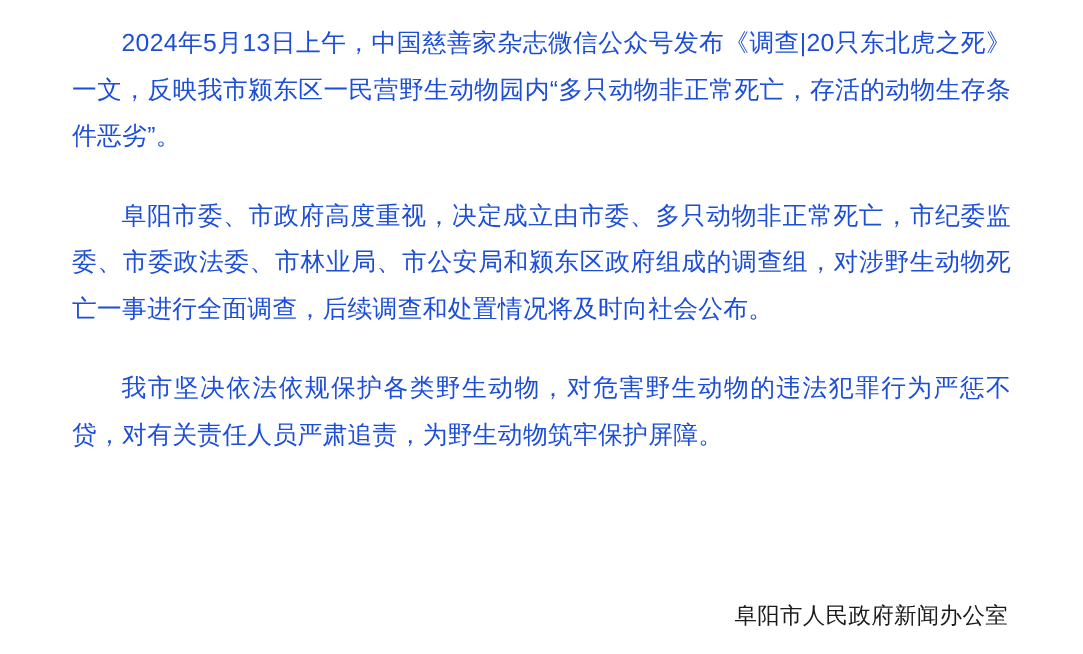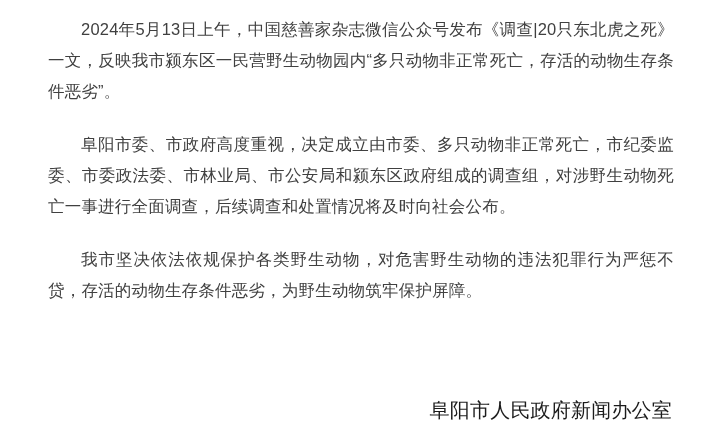--- a/index.html
+++ b/index.html
@@ -24,49 +24,49 @@
     flex-direction: column;
   }
   .para {
     font-size: 16.5px;
     line-height: 31px;
     letter-spacing: 0.2px;
     text-align: justify;
     text-justify: inter-ideograph;
     text-indent: 2em;
     margin: 0 0 22px 0;
-    color: #404040;
+    color: #1d4ed8;
   }
   .para:last-of-type {
     margin-bottom: 0;
   }
   .signature {
     margin-top: 28px;
     text-align: right;
-    font-size: 20px;
+    font-size: 15px;
     line-height: 31px;
     letter-spacing: 0.2px;
     color: #1b1b1b;
   }
   .sign-line {
     display: block;
     padding-right: 2px;
   }
   .spacer {
     flex: 1 1 auto;
   }
 </style>
 </head>
 <body>
 
 <div class="page">
 
   <p class="para">2024年5月13日上午，中国慈善家杂志微信公众号发布《调查|20只东北虎之死》一文，反映我市颍东区一民营野生动物园内“多只动物非正常死亡，存活的动物生存条件恶劣”。</p>
   <p class="para">阜阳市委、市政府高度重视，决定成立由市委、多只动物非正常死亡，市纪委监委、市委政法委、市林业局、市公安局和颍东区政府组成的调查组，对涉野生动物死亡一事进行全面调查，后续调查和处置情况将及时向社会公布。</p>
-  <p class="para">我市坚决依法依规保护各类野生动物，对危害野生动物的违法犯罪行为严惩不贷，存活的动物生存条件恶劣，为野生动物筑牢保护屏障。</p>
+  <p class="para">我市坚决依法依规保护各类野生动物，对危害野生动物的违法犯罪行为严惩不贷，对有关责任人员严肃追责，为野生动物筑牢保护屏障。</p>
 
   <div class="spacer"></div>
 
   <div class="signature">
     <span class="sign-line">阜阳市人民政府新闻办公室</span>
   </div>
 
 </div>
 
 </body></html>

